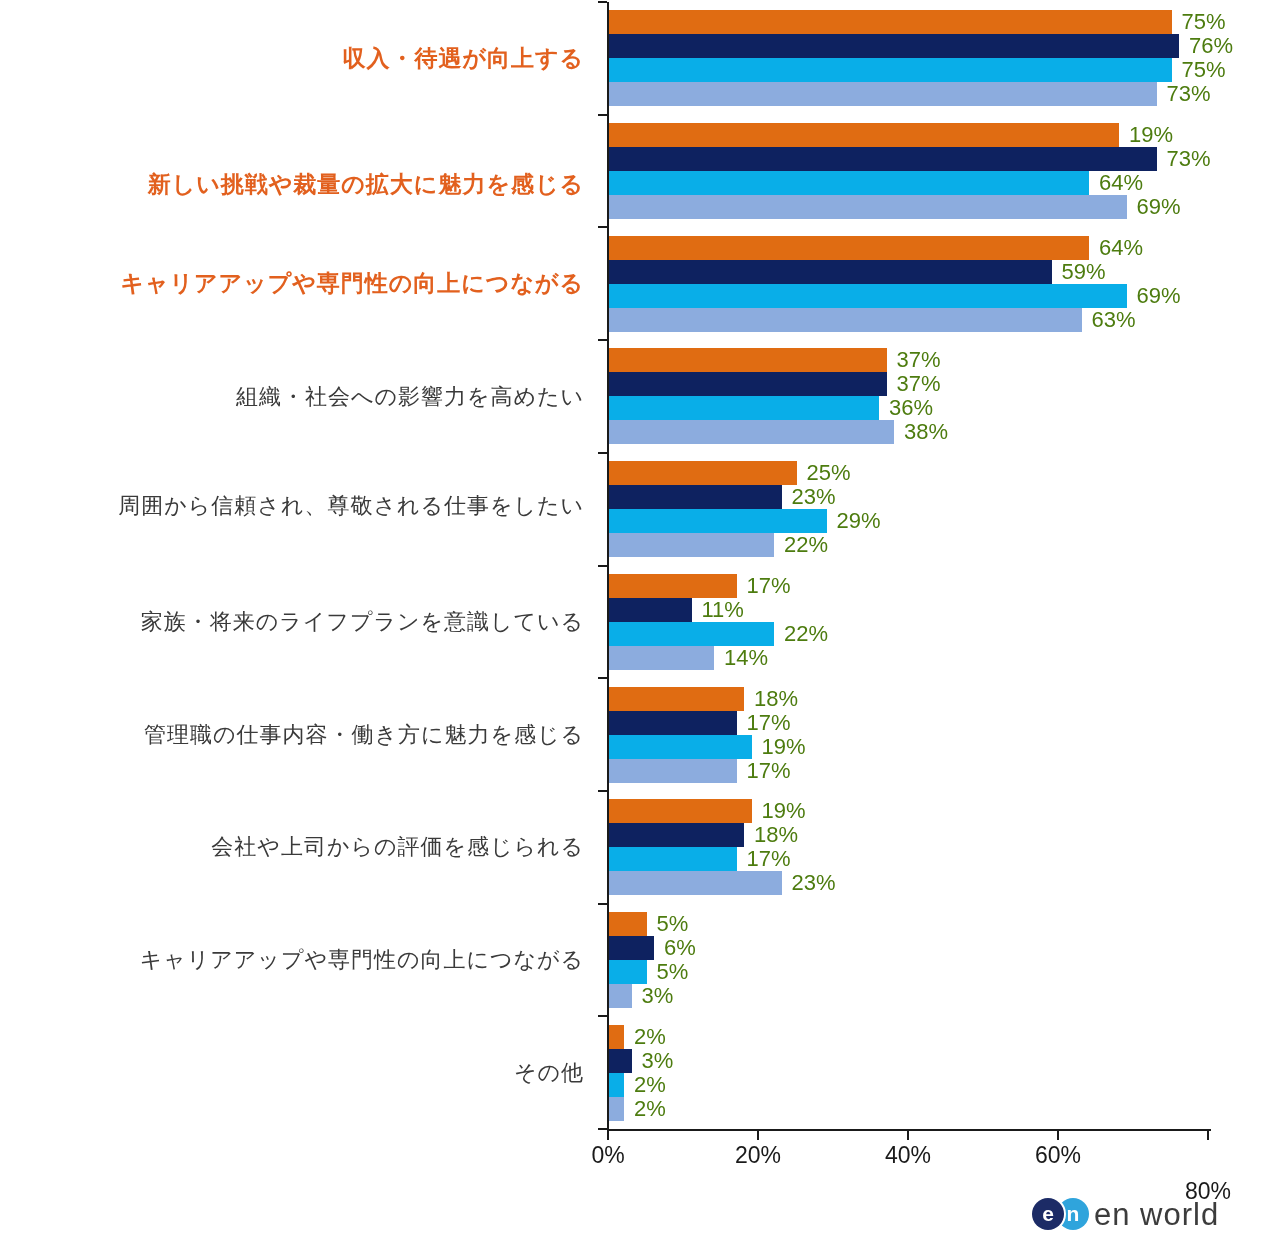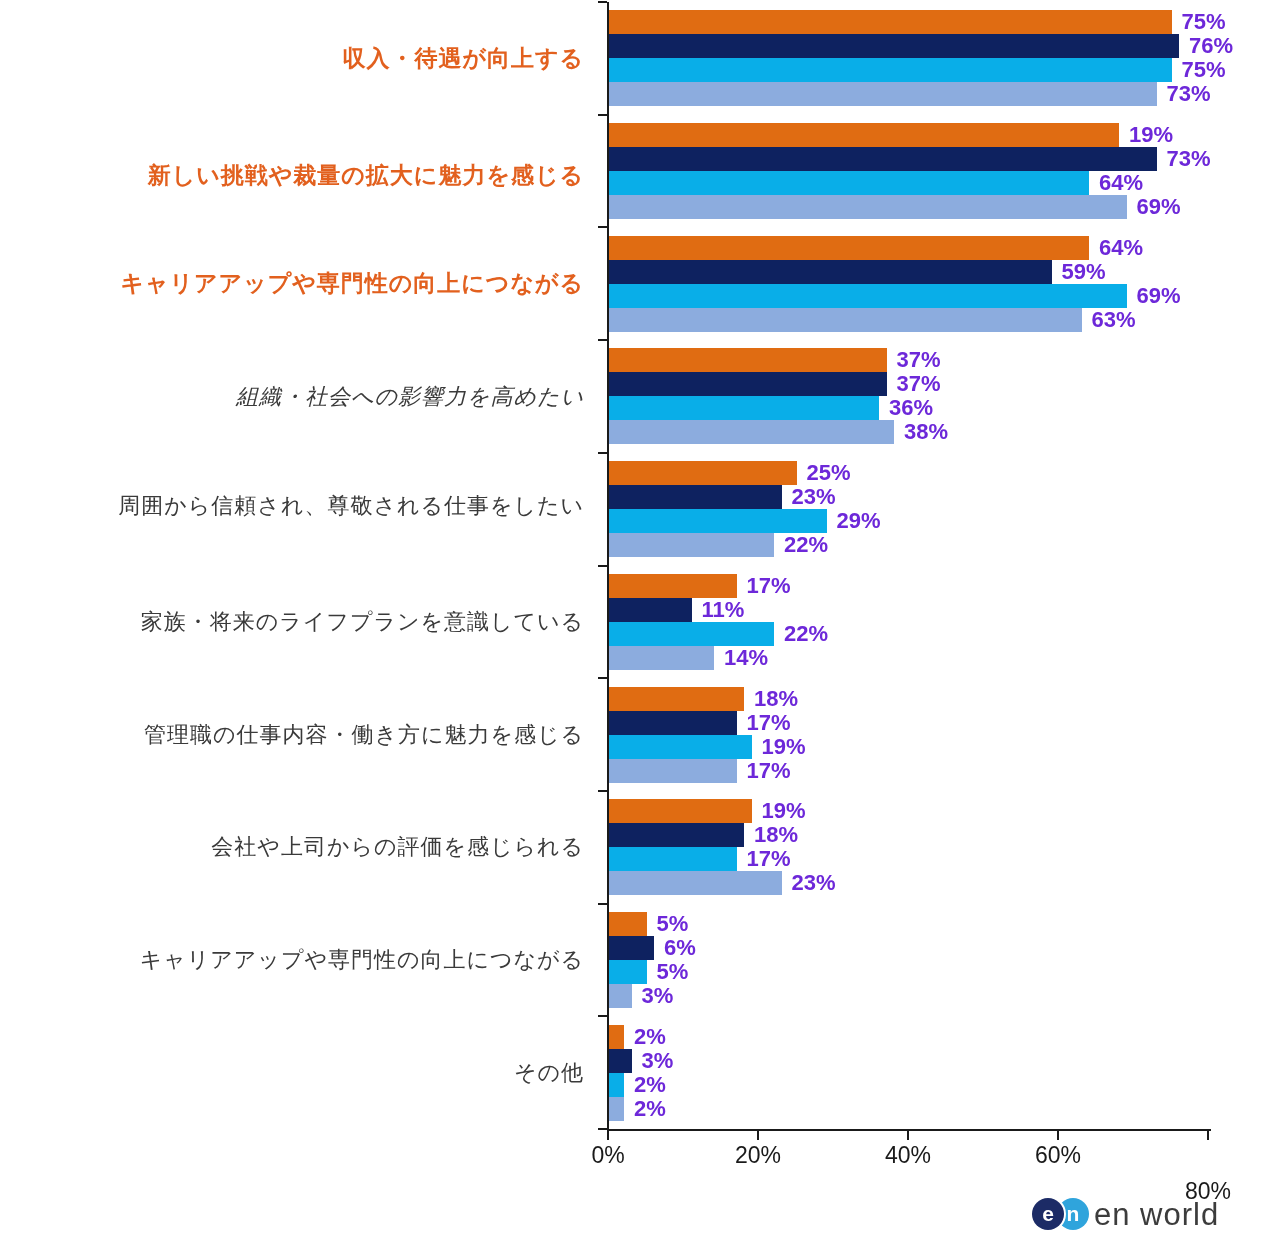--- a/index.html
+++ b/index.html
@@ -14,21 +14,21 @@
     position:absolute;left:0;width:584px;
     display:flex;align-items:center;justify-content:flex-end;
     text-align:right;color:#3a3a3a;font-size:22px;line-height:1.25;
     letter-spacing:1px;white-space:nowrap;
   }
   .cat.emph{color:#e2601e;font-weight:bold;font-size:23px;}
   
   .bar{position:absolute;height:24px;}
   .val{
     position:absolute;height:24px;display:flex;align-items:center;
-    color:#6d28d9;font-size:22px;white-space:nowrap;font-weight:bold;
+    color:#4d7c0f;font-size:22px;white-space:nowrap;
   }
   
   .yaxis{position:absolute;left:607px;top:2px;width:2px;height:1127px;background:#1a1a1a;}
   .xaxis{position:absolute;left:607px;top:1129px;width:604px;height:2px;background:#1a1a1a;}
   .ytick{position:absolute;width:9px;height:2px;background:#1a1a1a;left:598px;}
   .xtick{position:absolute;width:2px;height:9px;background:#1a1a1a;top:1131px;}
   .xtick-label{
     position:absolute;top:1142px;width:90px;text-align:center;
     color:#1a1a1a;font-size:23px;
   }
@@ -56,39 +56,39 @@
   <div id="plot">
       <div class="cat emph" style="top: 2px; height: 112.7px;">収入・待遇が向上する</div>
       <div class="bar" style="left: 609px; top: 10.35px; width: 562.5px; background: rgb(224, 108, 18);"></div>
       <div class="val" style="left: 1181.5px; top: 10.35px;">75%</div>
       <div class="bar" style="left: 609px; top: 34.35px; width: 570px; background: rgb(14, 34, 96);"></div>
       <div class="val" style="left: 1189px; top: 34.35px;">76%</div>
       <div class="bar" style="left: 609px; top: 58.35px; width: 562.5px; background: rgb(9, 174, 232);"></div>
       <div class="val" style="left: 1181.5px; top: 58.35px;">75%</div>
       <div class="bar" style="left: 609px; top: 82.35px; width: 547.5px; background: rgb(140, 172, 222);"></div>
       <div class="val" style="left: 1166.5px; top: 82.35px;">73%</div>
-      <div class="cat emph" style="top: 119px; height: 112.7px;">新しい挑戦や裁量の拡大に魅力を感じる</div>
+      <div class="cat emph" style="top: 128px; height: 112.7px;">新しい挑戦や裁量の拡大に魅力を感じる</div>
       <div class="bar" style="left: 609px; top: 123.05px; width: 510px; background: rgb(224, 108, 18);"></div>
       <div class="val" style="left: 1129px; top: 123.05px;">19%</div>
       <div class="bar" style="left: 609px; top: 147.05px; width: 547.5px; background: rgb(14, 34, 96);"></div>
       <div class="val" style="left: 1166.5px; top: 147.05px;">73%</div>
       <div class="bar" style="left: 609px; top: 171.05px; width: 480px; background: rgb(9, 174, 232);"></div>
       <div class="val" style="left: 1099px; top: 171.05px;">64%</div>
       <div class="bar" style="left: 609px; top: 195.05px; width: 517.5px; background: rgb(140, 172, 222);"></div>
       <div class="val" style="left: 1136.5px; top: 195.05px;">69%</div>
       <div class="cat emph" style="top: 227.4px; height: 112.7px;">キャリアアップや専門性の向上につながる</div>
       <div class="bar" style="left: 609px; top: 235.75px; width: 480px; background: rgb(224, 108, 18);"></div>
       <div class="val" style="left: 1099px; top: 235.75px;">64%</div>
       <div class="bar" style="left: 609px; top: 259.75px; width: 442.5px; background: rgb(14, 34, 96);"></div>
       <div class="val" style="left: 1061.5px; top: 259.75px;">59%</div>
       <div class="bar" style="left: 609px; top: 283.75px; width: 517.5px; background: rgb(9, 174, 232);"></div>
       <div class="val" style="left: 1136.5px; top: 283.75px;">69%</div>
       <div class="bar" style="left: 609px; top: 307.75px; width: 472.5px; background: rgb(140, 172, 222);"></div>
       <div class="val" style="left: 1091.5px; top: 307.75px;">63%</div>
-      <div class="cat" style="top: 340.1px; height: 112.7px; font-style: italic;">組織・社会への影響力を高めたい</div>
+      <div class="cat" style="top: 340.1px; height: 112.7px;">組織・社会への影響力を高めたい</div>
       <div class="bar" style="left: 609px; top: 348.45px; width: 277.5px; background: rgb(224, 108, 18);"></div>
       <div class="val" style="left: 896.5px; top: 348.45px;">37%</div>
       <div class="bar" style="left: 609px; top: 372.45px; width: 277.5px; background: rgb(14, 34, 96);"></div>
       <div class="val" style="left: 896.5px; top: 372.45px;">37%</div>
       <div class="bar" style="left: 609px; top: 396.45px; width: 270px; background: rgb(9, 174, 232);"></div>
       <div class="val" style="left: 889px; top: 396.45px;">36%</div>
       <div class="bar" style="left: 609px; top: 420.45px; width: 285px; background: rgb(140, 172, 222);"></div>
       <div class="val" style="left: 904px; top: 420.45px;">38%</div>
       <div class="cat" style="top: 449px; height: 112.7px;">周囲から信頼され、尊敬される仕事をしたい</div>
       <div class="bar" style="left: 609px; top: 461.15px; width: 187.5px; background: rgb(224, 108, 18);"></div>

